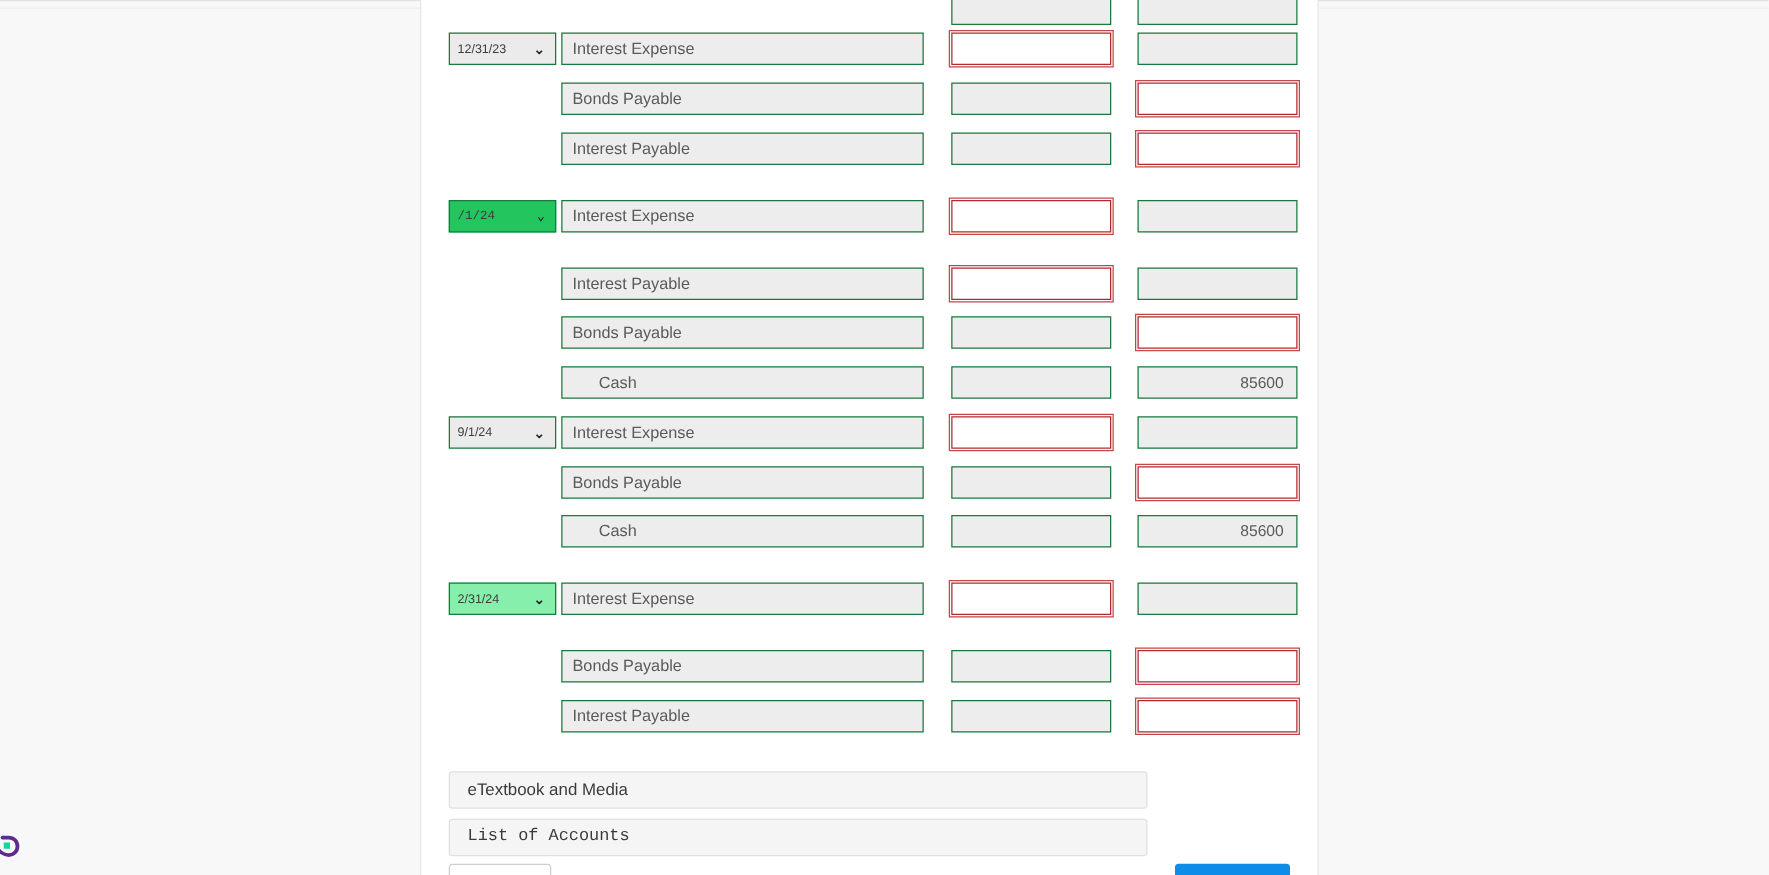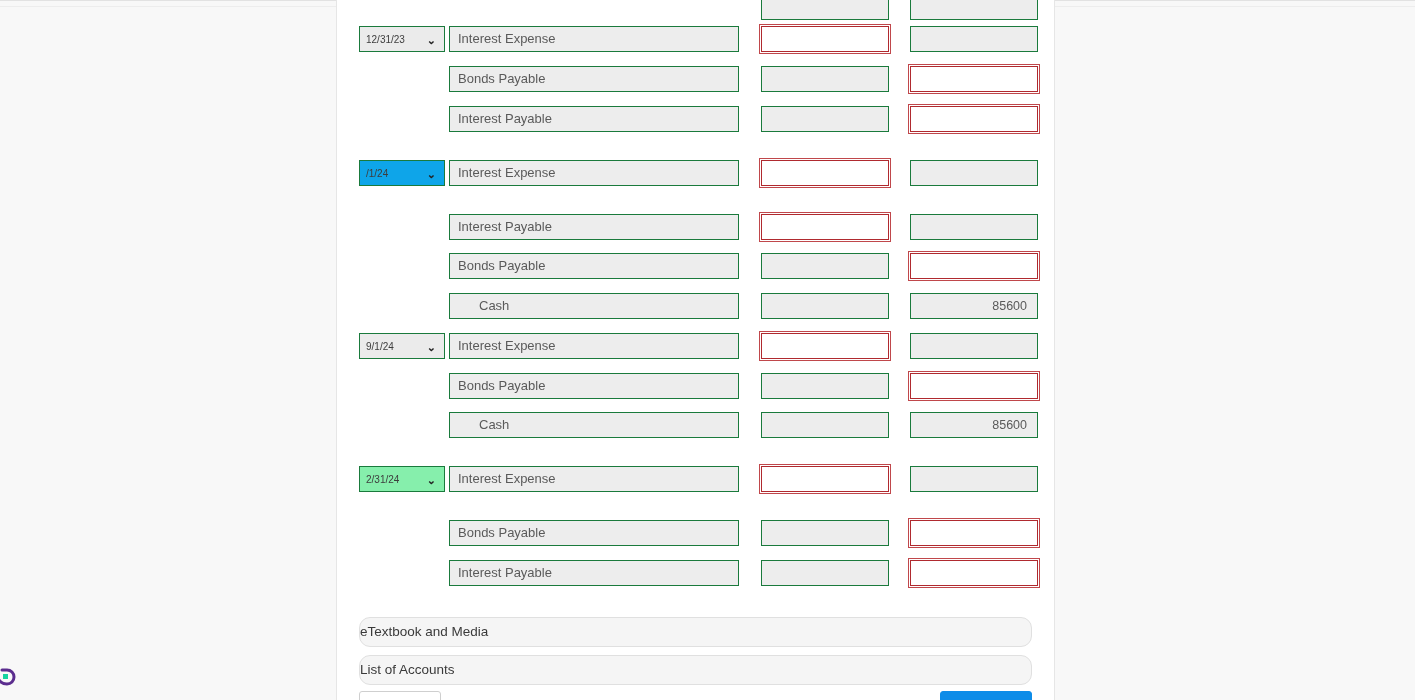--- a/index.html
+++ b/index.html
@@ -116,31 +116,32 @@
     border: 1px solid #b02a2f;
     background: #ffffff;
     box-shadow: 0 0 0 1px #ffffff, 0 0 0 2px #c0474b;
     color: #5a5a5a;
   }
 
   
   .panel {
     position: absolute;
     left: 22px;
-    width: 673px;
+    width: 559px;
     height: 30px;
     background: #f5f5f5;
     border: 1px solid #e0e0e0;
-    border-radius: 11px;
+    border-radius: 3px;
     font-size: 13.5px;
     color: #3a3a3a;
     line-height: 28px;
+    padding-left: 14px;
   }
   #etextbook-panel { top: 617px; }
-  #accounts-panel  { top: 655px; }
+  #accounts-panel  { top: 655px; font-family: Liberation Mono, monospace; }
 
   
   .btn-secondary {
     position: absolute;
     left: 22px;
     top: 691px;
     width: 82px;
     height: 26px;
     background: #ffffff;
     border: 1px solid #cfcfcf;
@@ -223,21 +224,21 @@
             <div class="acct-field">Interest Payable</div>
           </div>
           <div class="cell debit-cell">
             <div class="amt-field"></div>
           </div>
           <div class="cell credit-cell">
             <div class="amt-field err"></div>
           </div>
         </div>
         <div class="jrow" style="position: absolute; left: 0px; top: 160px; width: 719px; height: 28px;">
-          <div class="cell date-cell" style="border: 1px solid rgb(26, 122, 60); background: #0ea5e9;">
+          <div class="cell date-cell" style="border: 1px solid rgb(26, 122, 60); background: #22c55e; font-family: Liberation Mono, monospace;">
             <span class="date-text">/1/24</span>
             <span class="date-chev">⌄</span>
           </div>
           <div class="cell acct-cell">
             <div class="acct-field">Interest Expense</div>
           </div>
           <div class="cell debit-cell">
             <div class="amt-field err"></div>
           </div>
           <div class="cell credit-cell">

